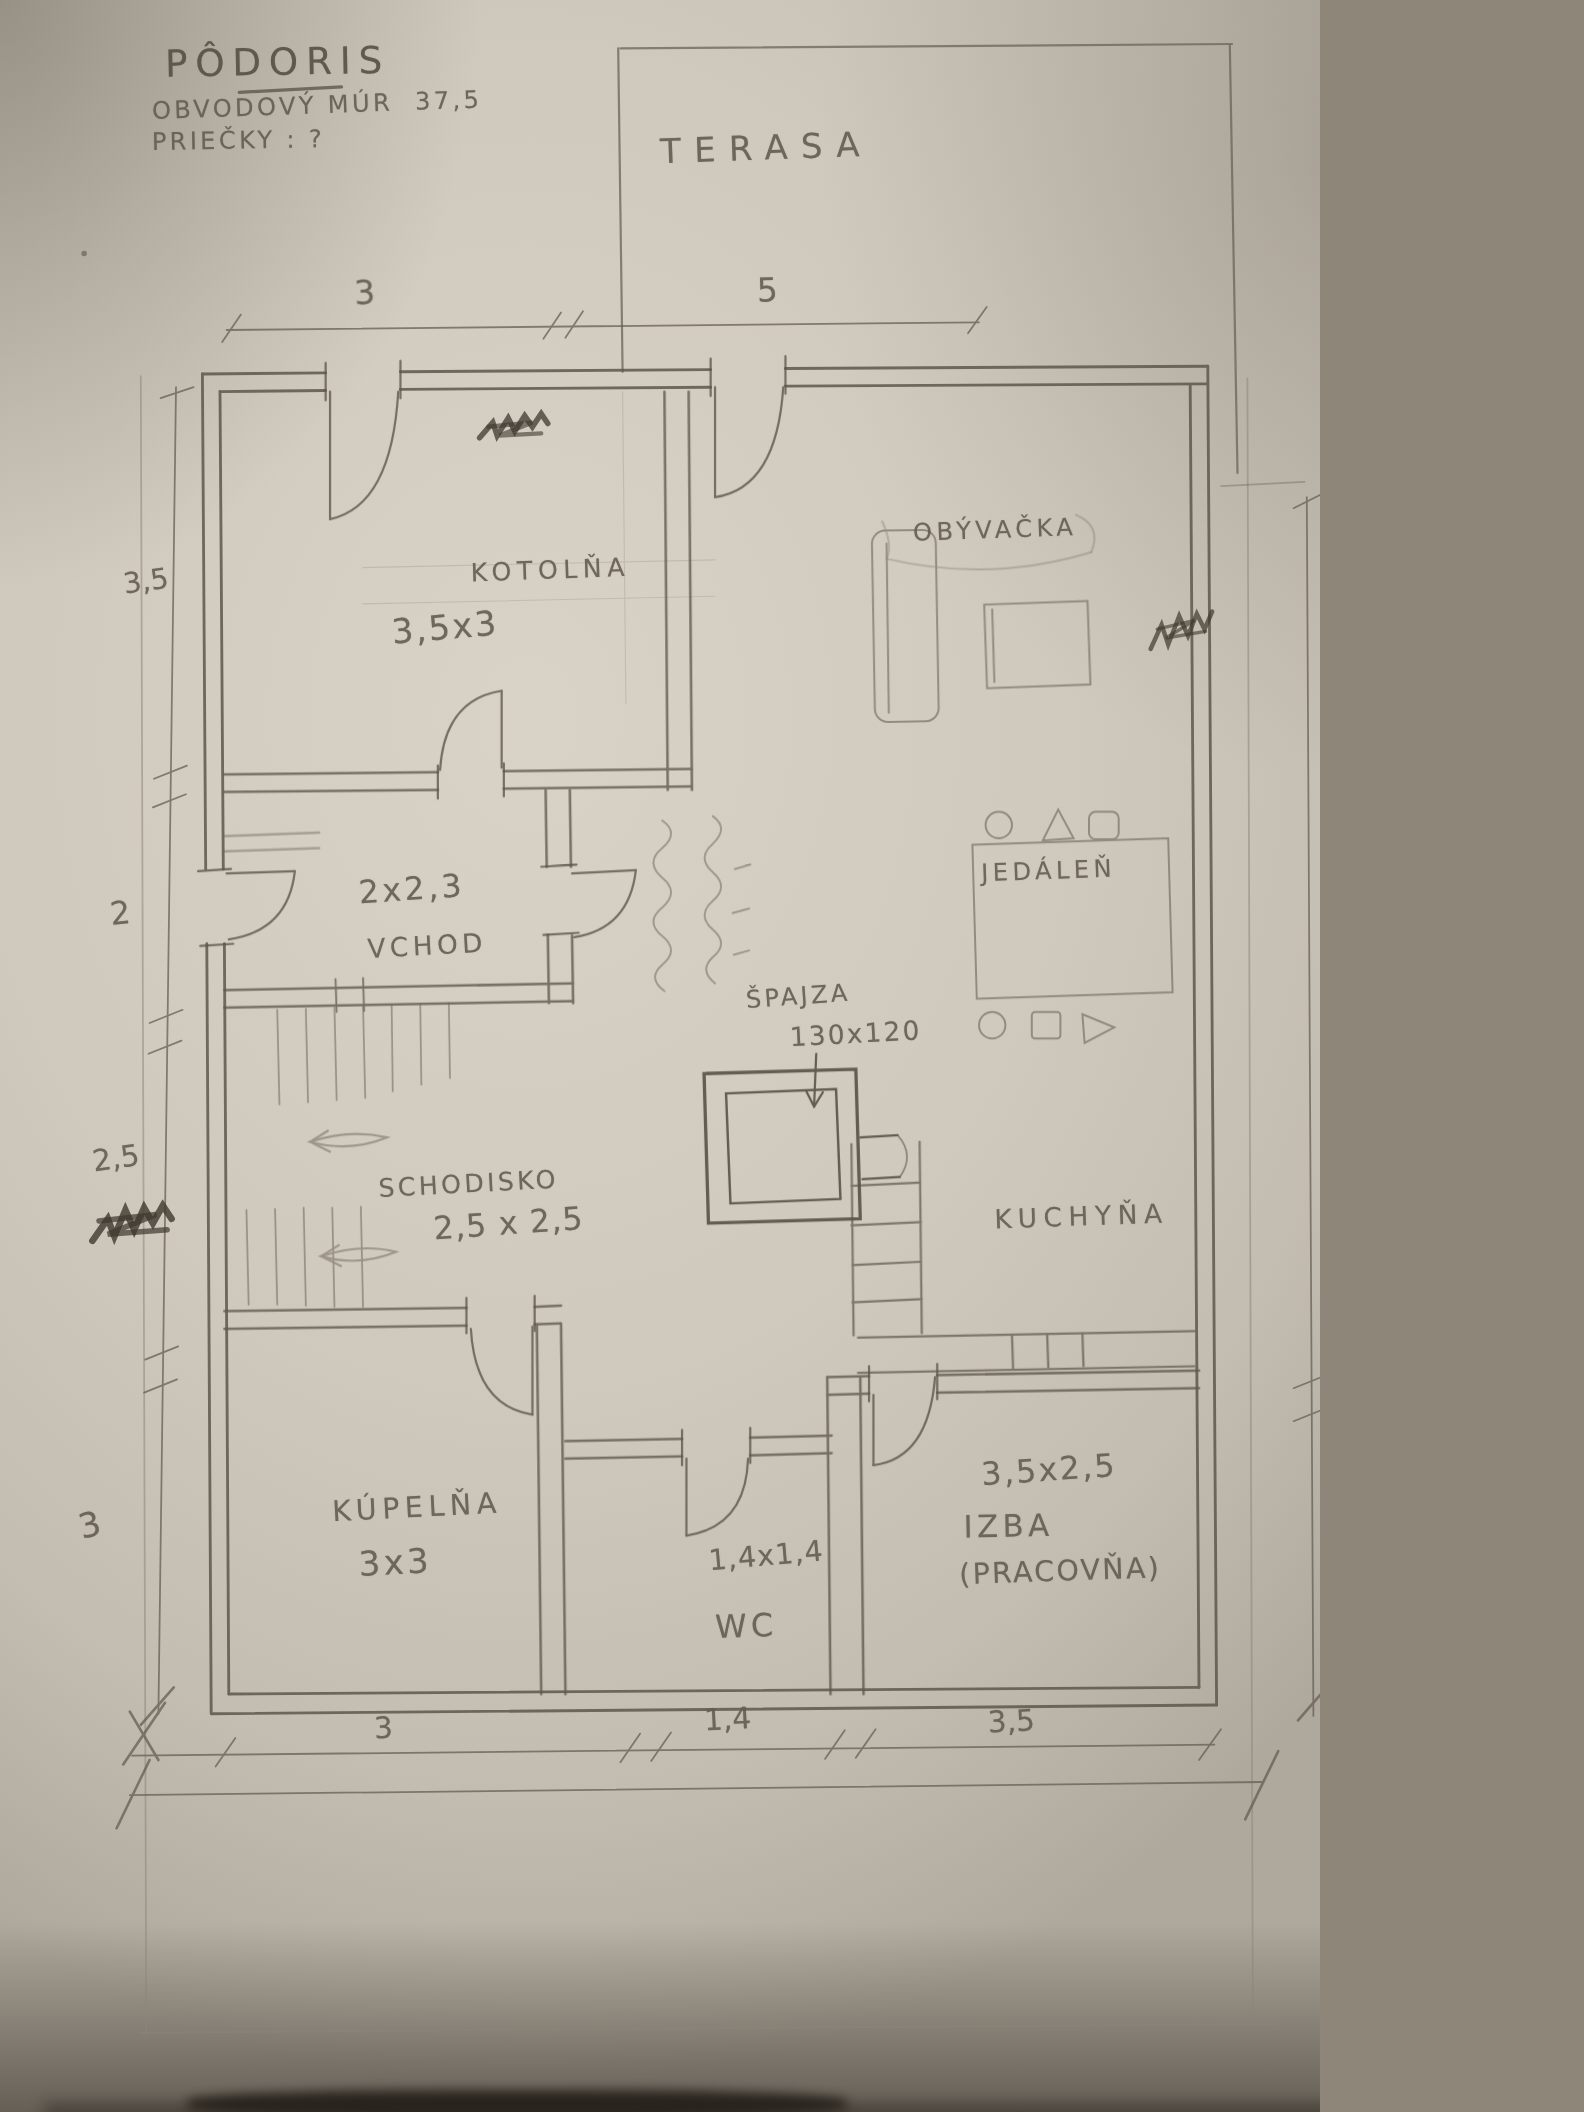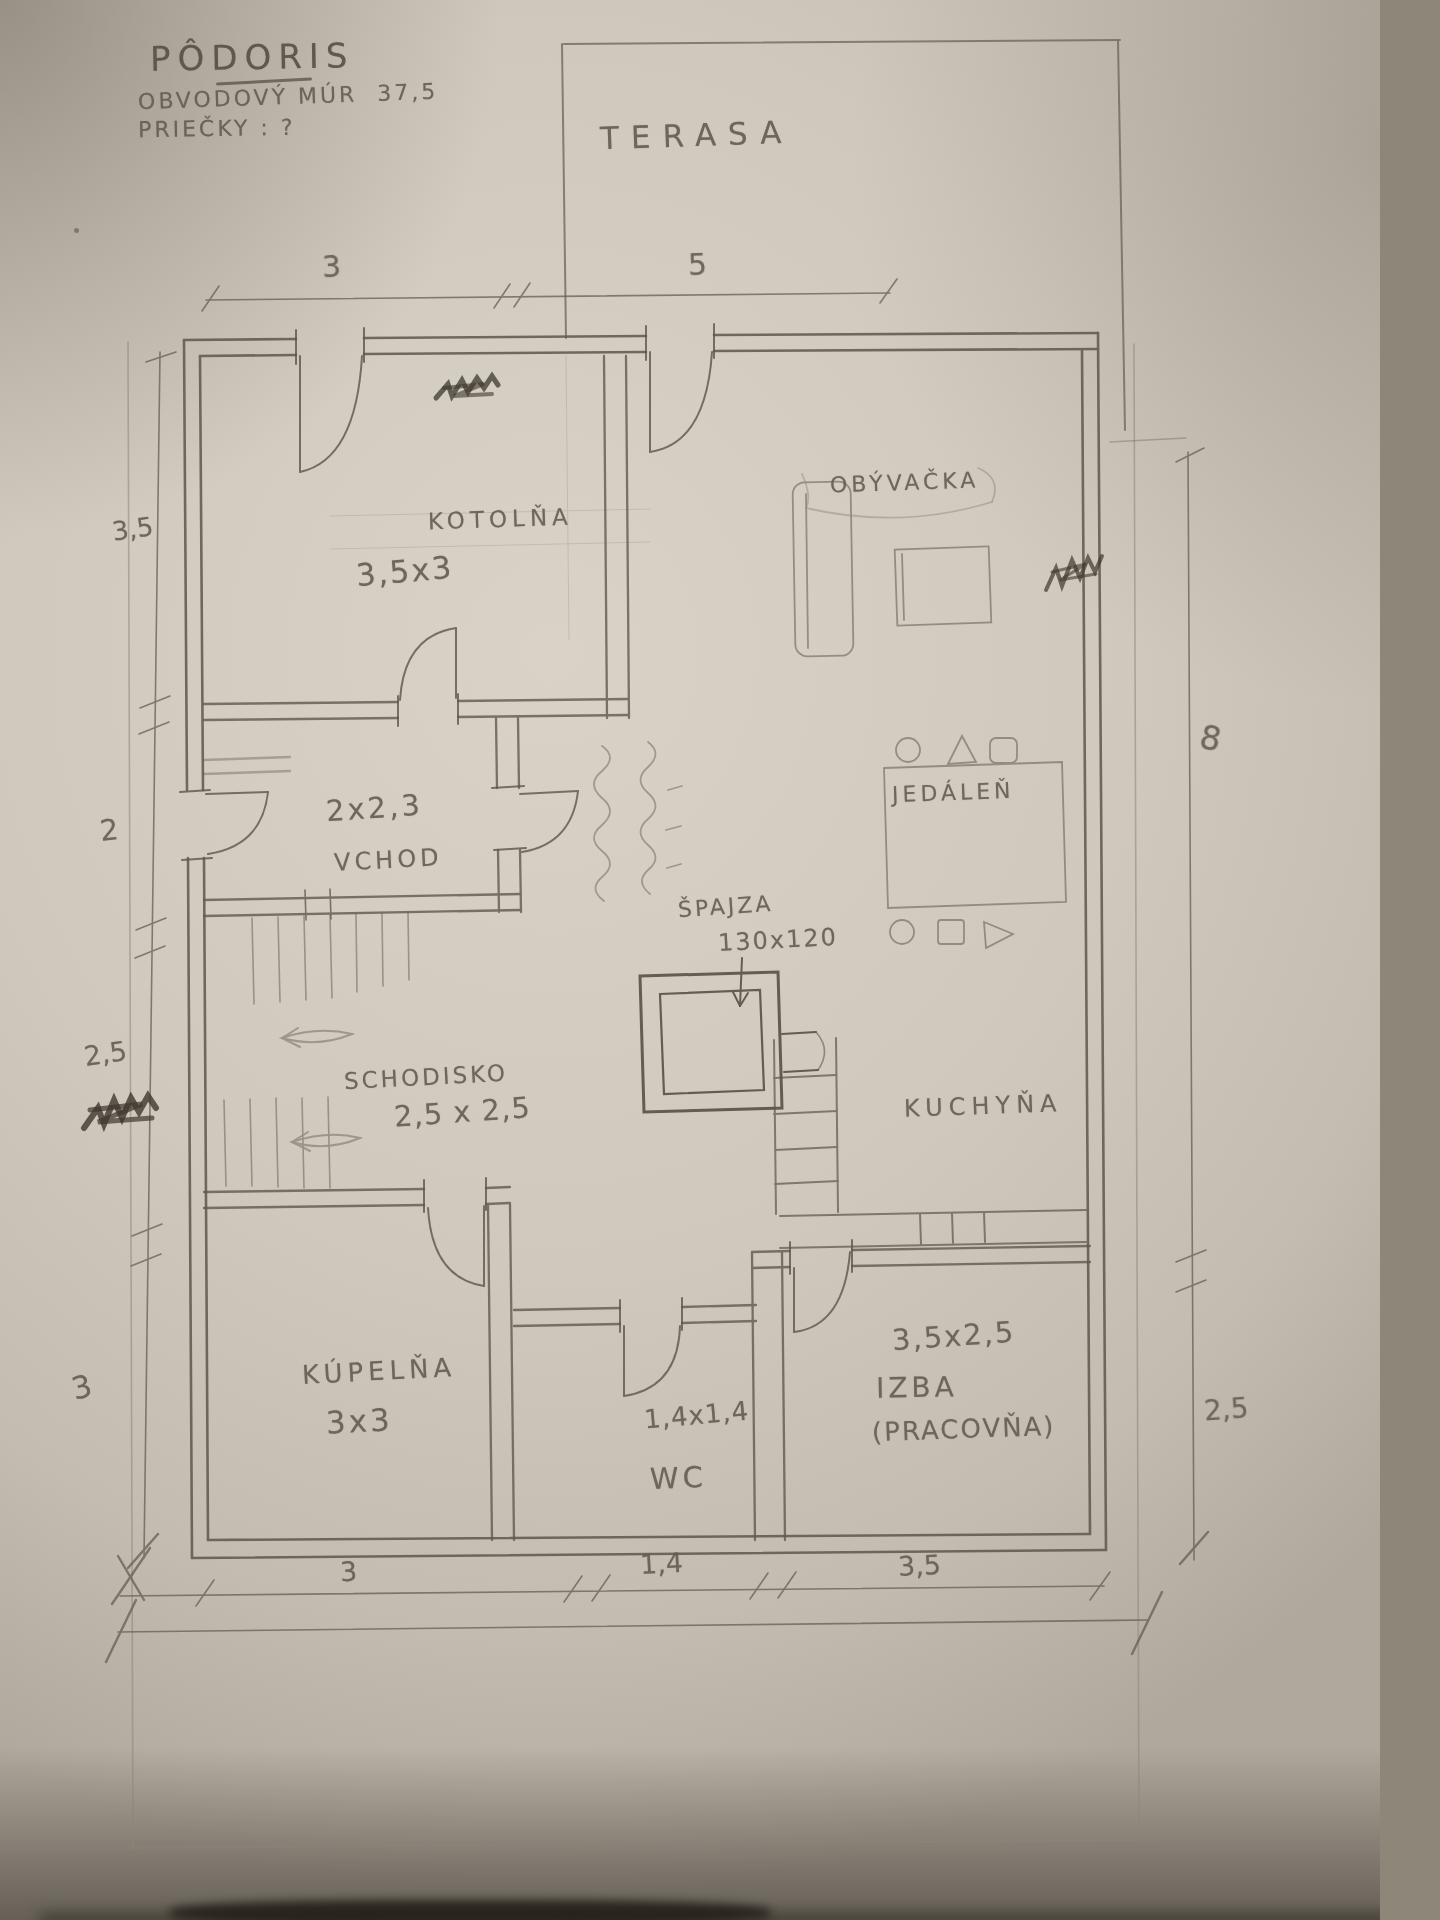--- a/index.html
+++ b/index.html
@@ -1,17 +1,17 @@
 <!DOCTYPE html>
 <html><head>
 <meta charset="utf-8">
 <style>
   html,body{margin:0;padding:0;background:#8e8679;}
   .photo{
-    position:relative;width:1380px;height:1920px;overflow:hidden;
+    position:relative;width:1200px;height:1920px;overflow:hidden;
     background:
       radial-gradient(130% 100% at 0% 0%, rgba(61,54,46,.34) 0%, rgba(61,54,46,0) 28%),
       radial-gradient(120% 90% at 100% 8%, rgba(80,72,62,.20) 0%, rgba(80,72,62,0) 32%),
       linear-gradient(to top, rgba(40,35,29,.55) 0%, rgba(40,35,29,0) 9%),
       radial-gradient(85% 65% at 40% 34%, #d9d2c6 0%, #cfc8bc 50%, #c3bcb0 78%, #afa89c 100%);
     background-color:#c3bcb0;
     font-family:"DejaVu Sans", sans-serif;
   }
   svg.plan{position:absolute;left:0;top:0;}
   .lbl{

